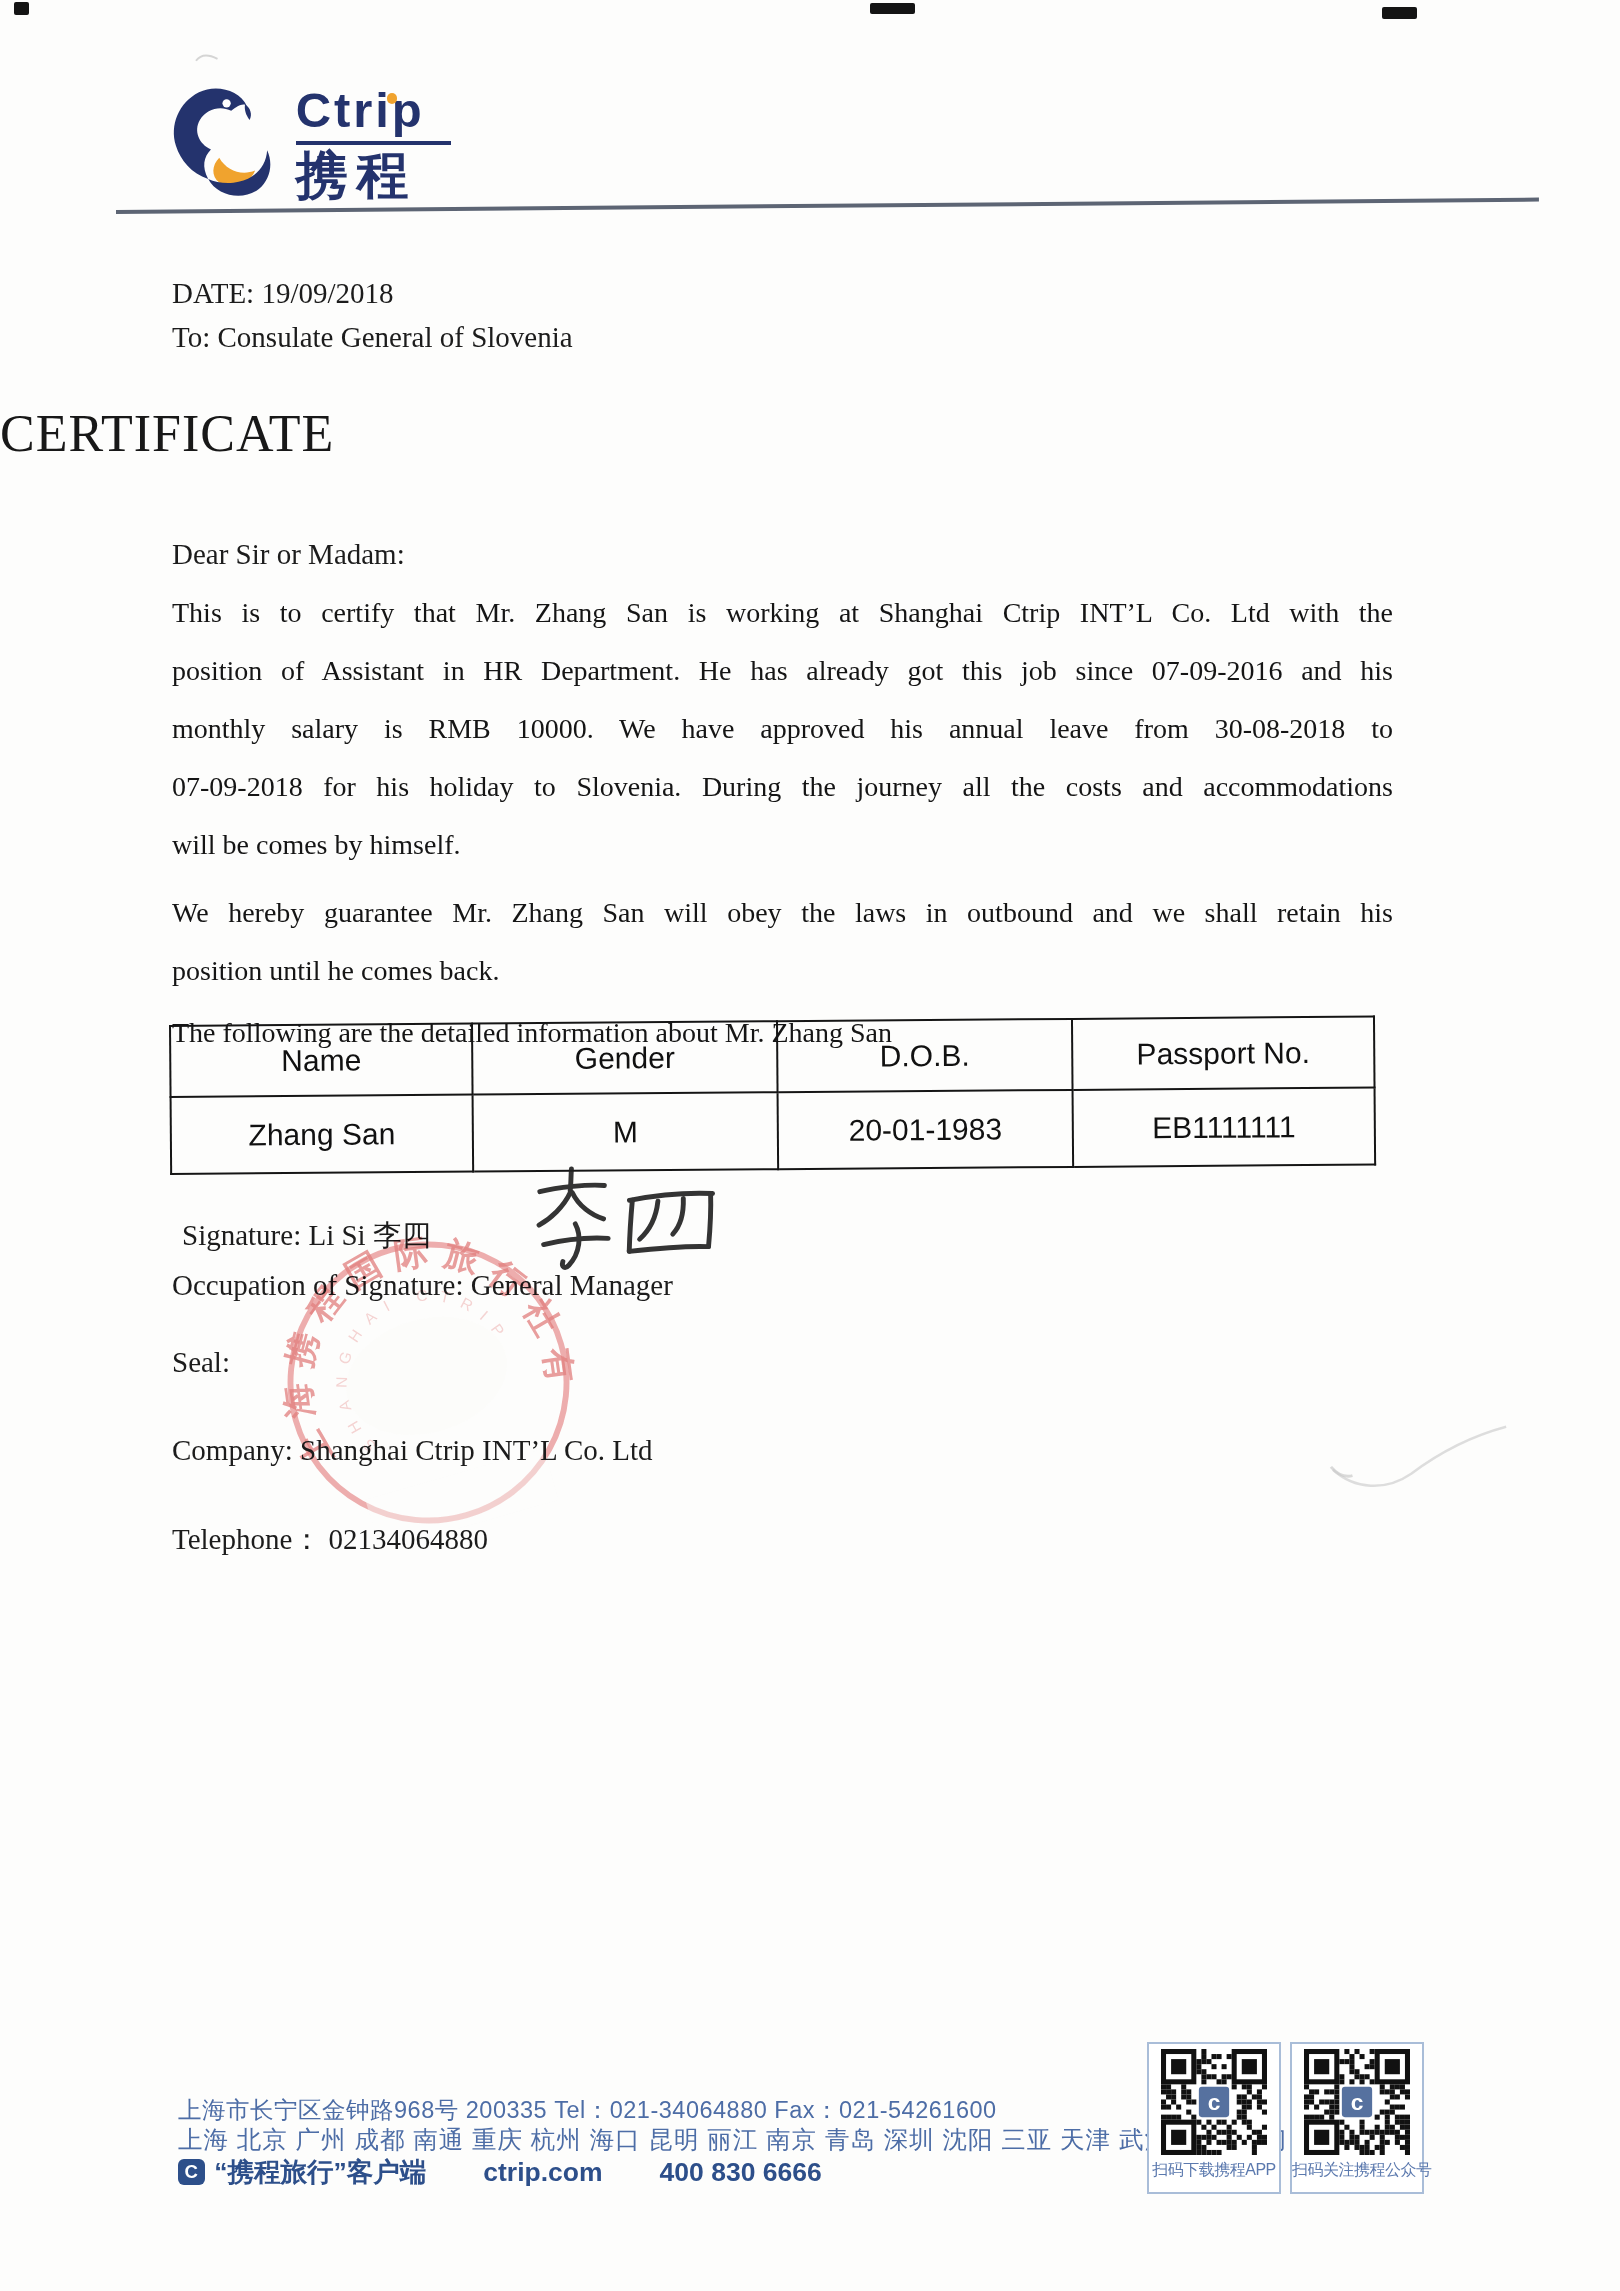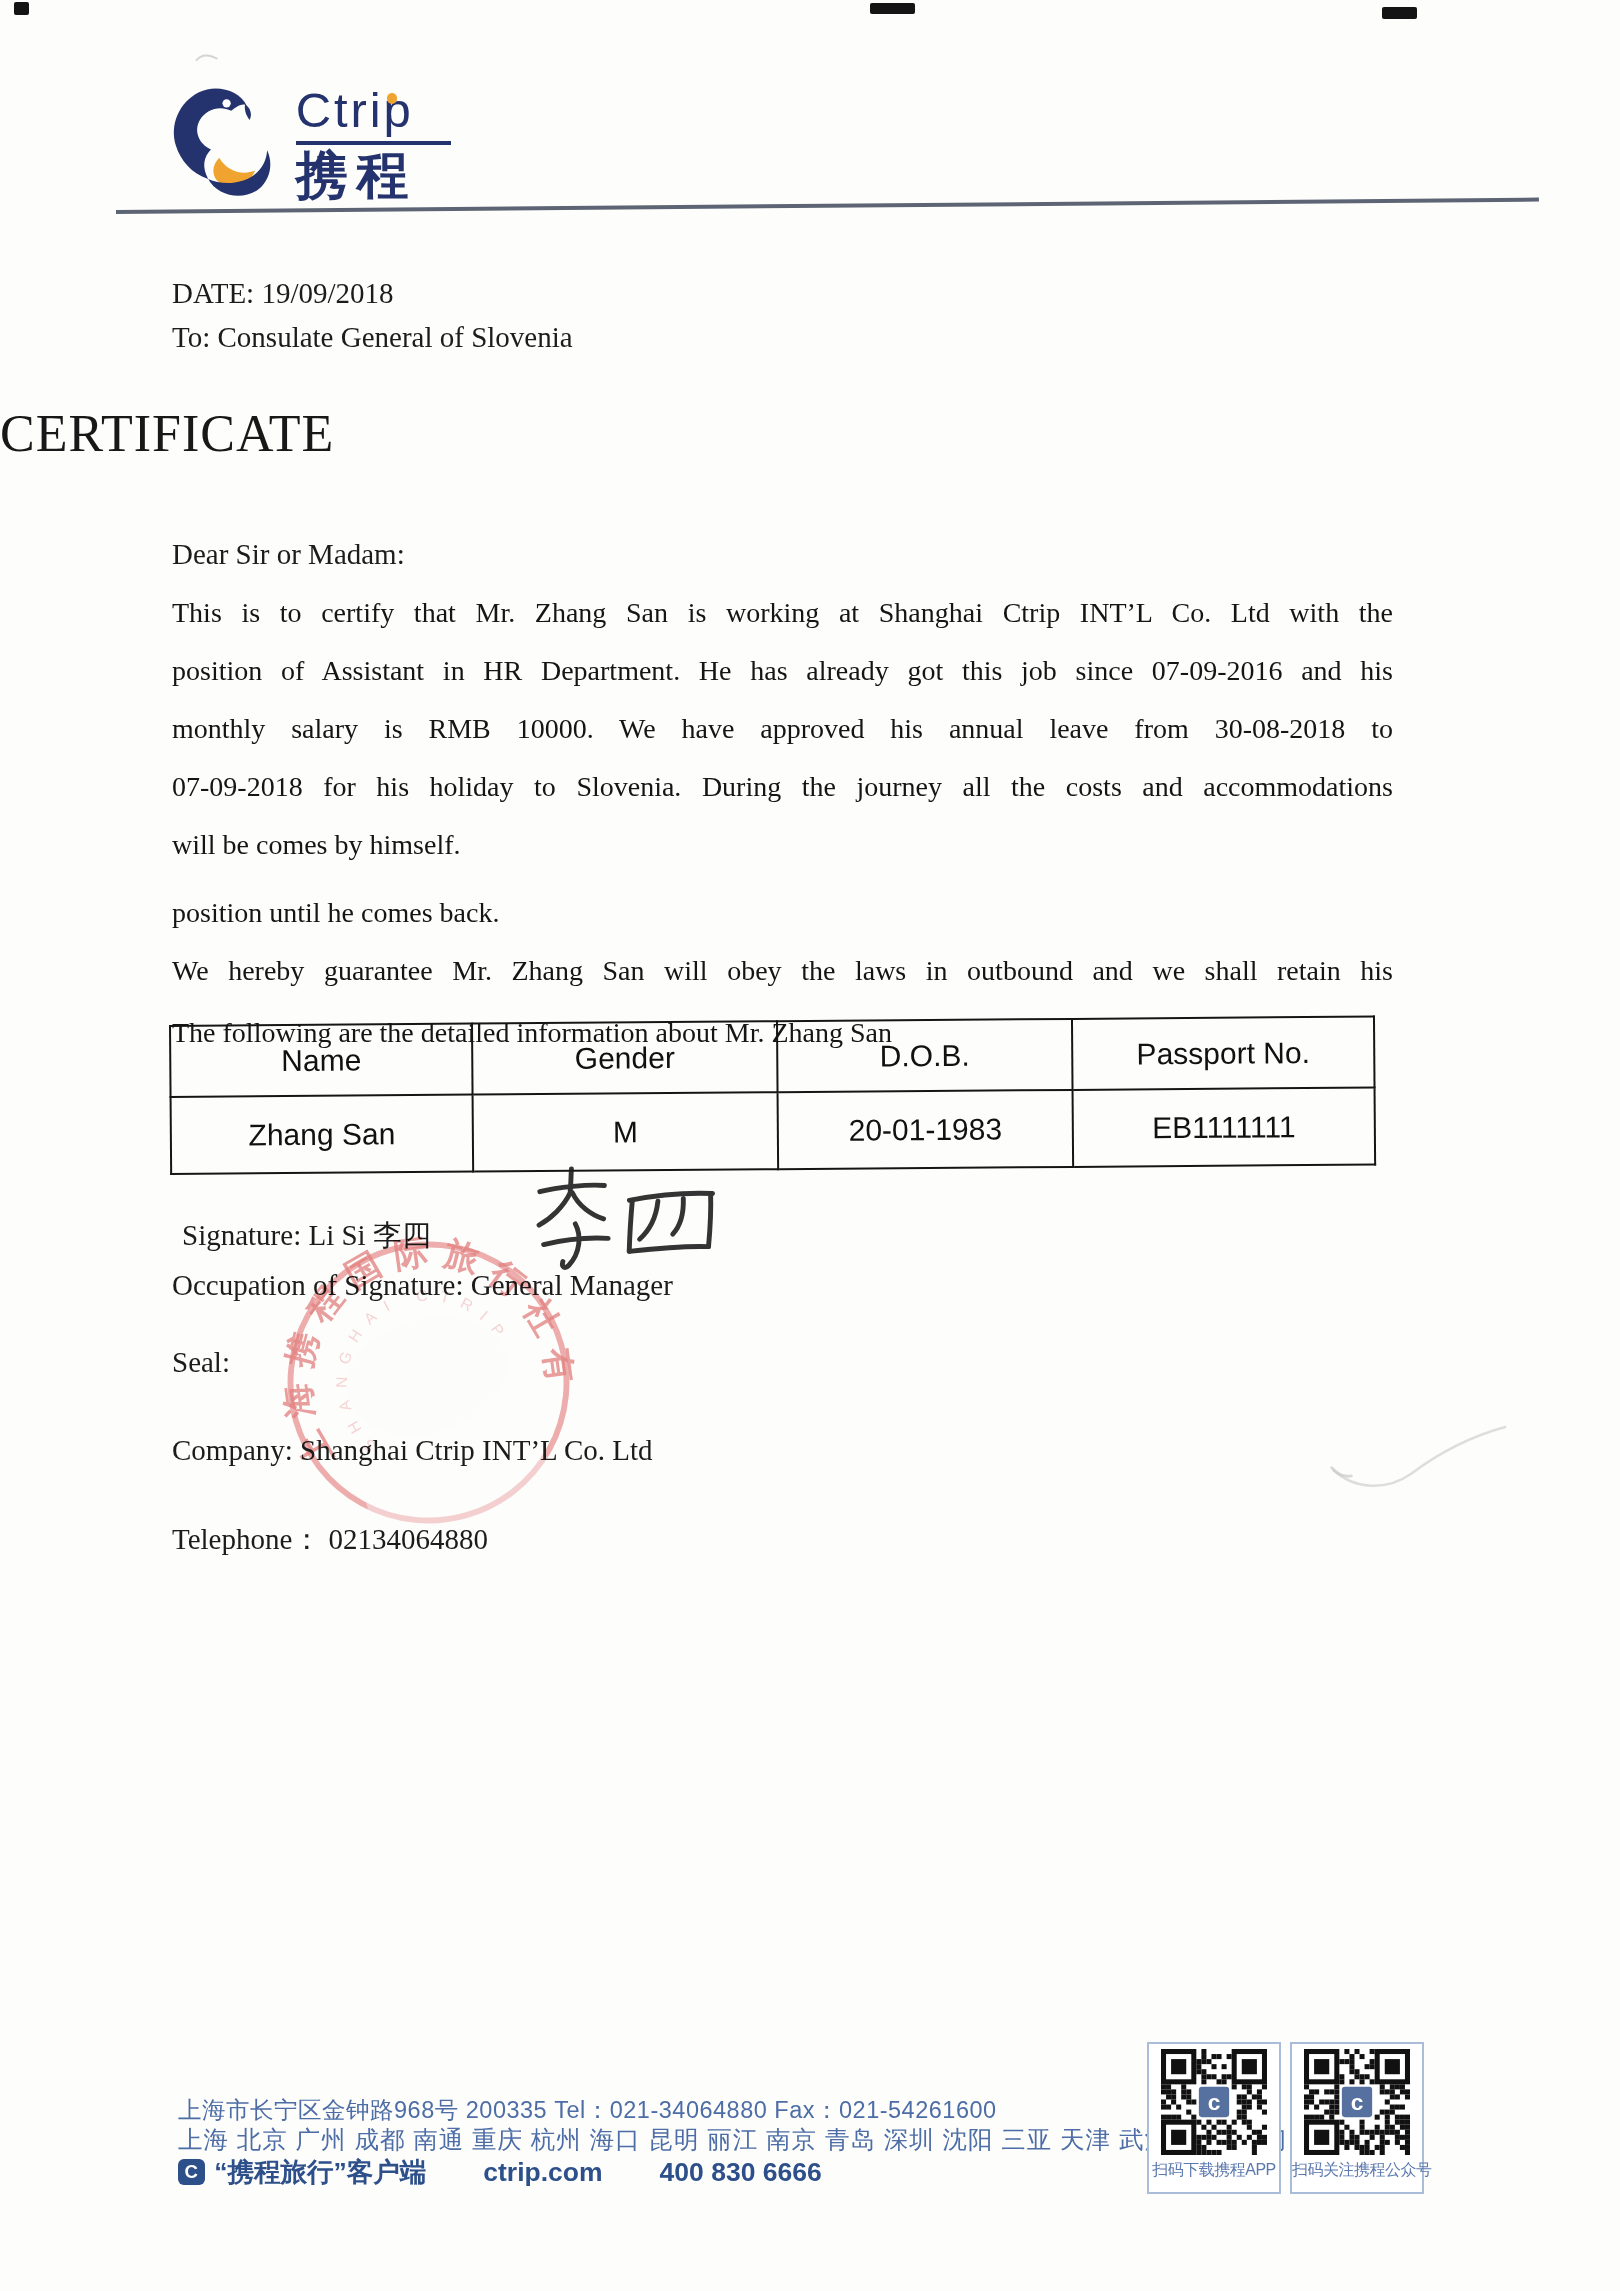--- a/index.html
+++ b/index.html
@@ -5,21 +5,21 @@
   html,body{margin:0;padding:0;background:#e8e8e8;}
   .page{position:relative;width:1620px;height:2292px;background:#fdfdfc;overflow:hidden;
         font-family:"Liberation Serif","DejaVu Serif",serif;color:#1c1c1c;}
   .abs{position:absolute;}
   
   .spk{position:absolute;background:#141414;border-radius:2px;}
   .scribble{position:absolute;opacity:.55;}
   
   .logo{position:absolute;left:162px;top:84px;display:flex;align-items:flex-start;}
   .logo-text{margin-left:13.7px;position:relative;}
-  .brand-latin{font-family:"Liberation Sans","DejaVu Sans",sans-serif;font-weight:normal;
+  .brand-latin{font-family:"Liberation Sans","DejaVu Sans",sans-serif;font-weight:bold;
                font-size:49px;letter-spacing:2.9px;color:#24336d;line-height:53px;}
   .i-dot{position:absolute;width:10.8px;height:10.8px;border-radius:50%;background:#f0a32e;left:91px;top:8.8px;}
   .brand-rule{width:155px;height:3.9px;background:#24336d;margin:3.9px 0 2px 0;}
   .brand-cjk{font-family:"Liberation Sans","DejaVu Sans",sans-serif;font-weight:bold;
              font-size:52px;color:#24336d;letter-spacing:8.8px;line-height:57px;}
   .toprule{position:absolute;left:116px;top:210px;width:1423px;height:3.9px;background:#5d6574;
            transform:rotate(-0.5deg);transform-origin:left center;}
   
   .t30{font-size:29px;line-height:35px;}
   .title{position:absolute;left:0;top:404px;width:1607px;text-align:left;
@@ -94,22 +94,22 @@
 
   <div class="abs t30" style="left:172px;top:537px;">Dear Sir or Madam:</div>
 
   <div class="bodyblock">
     <div class="bline jline">This is to certify that Mr. Zhang San is working at Shanghai Ctrip INT’L Co. Ltd with the</div>
     <div class="bline jline">position of Assistant in HR Department. He has already got this job since 07-09-2016 and his</div>
     <div class="bline jline">monthly salary is RMB 10000. We have approved his annual leave from 30-08-2018 to</div>
     <div class="bline jline">07-09-2018 for his holiday to Slovenia. During the journey all the costs and accommodations</div>
     <div class="bline">will be comes by himself.</div>
     <div class="spacer10"></div>
+    <div class="bline jline">We hereby guarantee Mr. Zhang San will obey the laws in outbound and we shall retain his</div>
     <div class="bline">position until he comes back.</div>
-    <div class="bline jline">We hereby guarantee Mr. Zhang San will obey the laws in outbound and we shall retain his</div>
     <div class="spacer4"></div>
     <div class="bline">The following are the detailed information about Mr. Zhang San</div>
   </div>
 
   <table class="info">
     <tbody>
         <tr class="hrow">
       <td class="cw0">Name</td>
       <td class="cw1">Gender</td>
       <td class="cw2">D.O.B.</td>

